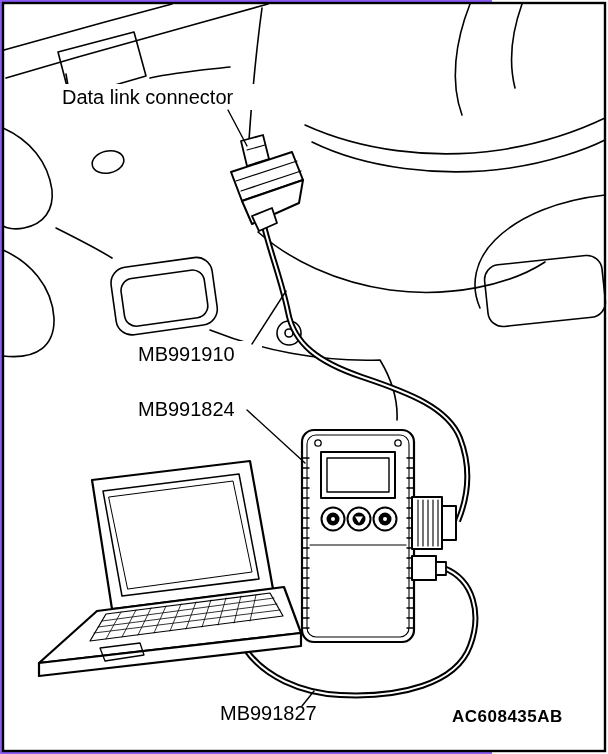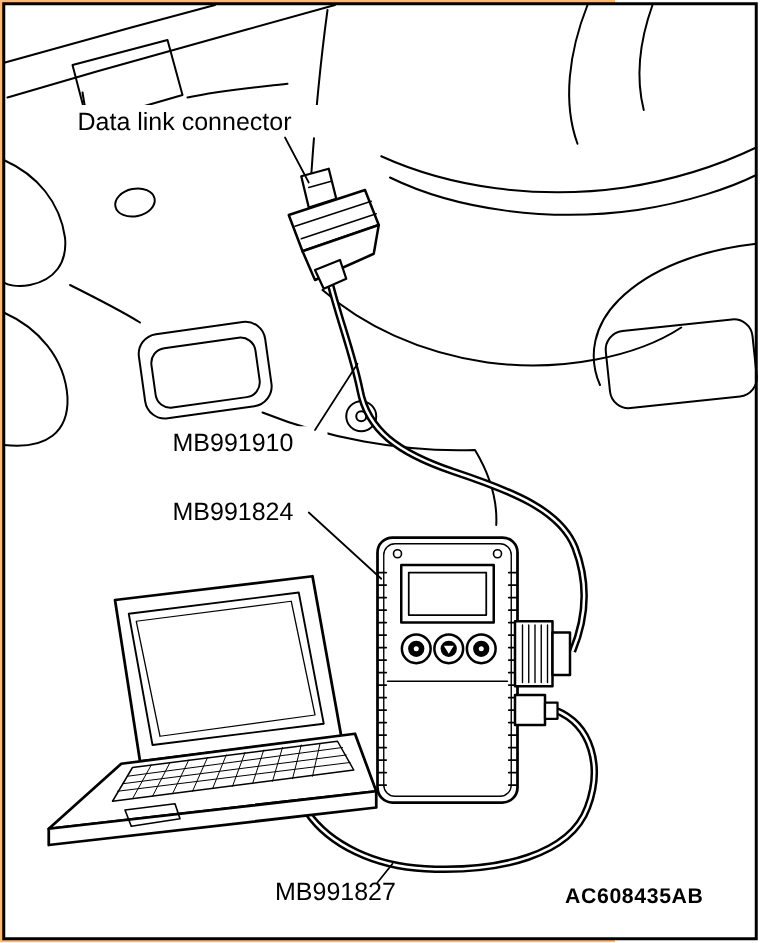--- a/index.html
+++ b/index.html
@@ -1,17 +1,17 @@
 <!DOCTYPE html>
 <html><head>
 <meta charset="utf-8">
 <style>
   html,body{margin:0;padding:0;background:#ffffff;}
   .figure-wrap{
-    width:492px;height:754px;position:relative;background:#fdba74;
+    width:492px;height:754px;position:relative;background:#8b5cf6;
     font-family:"Liberation Sans",sans-serif;
   }
   svg text{
     font-family:"Liberation Sans",sans-serif;
     fill:#000;
   }
   .callout{font-size:20px;}
   .fig-code{font-size:17px;font-weight:bold;letter-spacing:.5px;}
 </style>
 </head>

